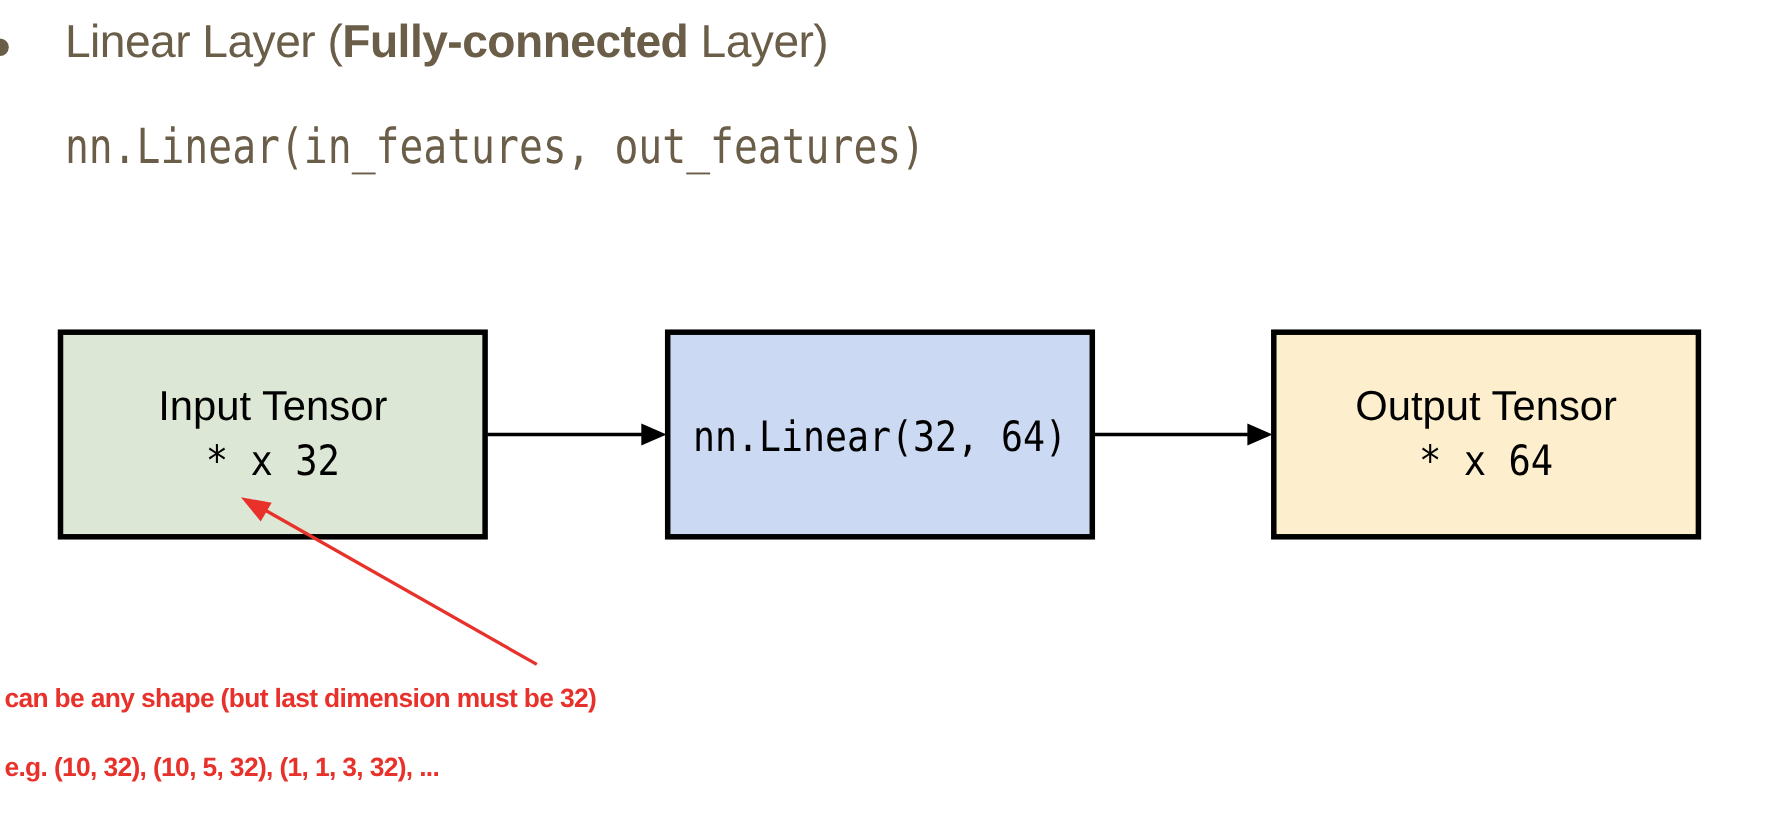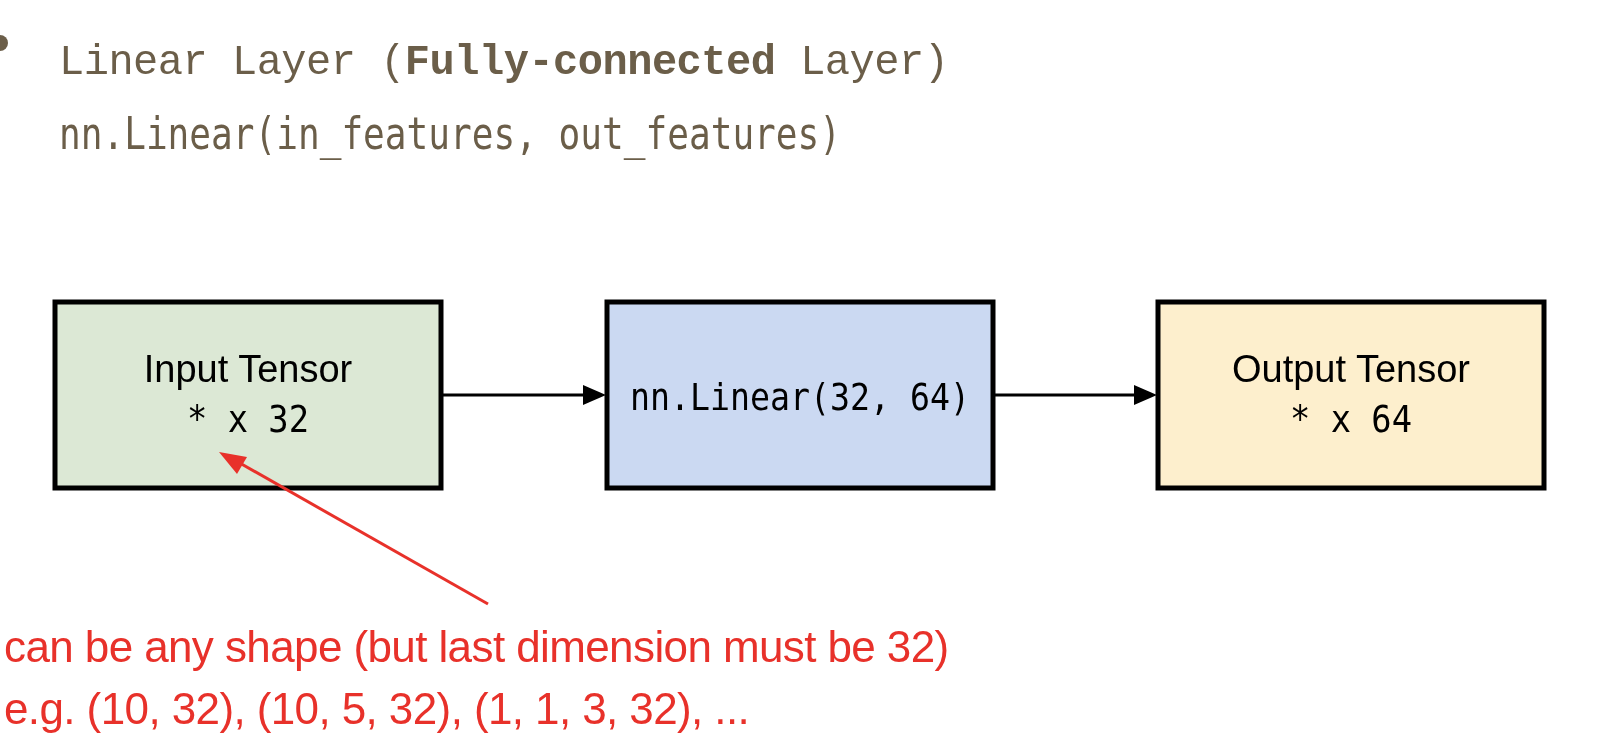--- a/index.html
+++ b/index.html
@@ -6,34 +6,34 @@
   body {
     width: 1610px; height: 752px; background: #ffffff; position: relative; overflow: hidden;
     font-family: "Liberation Sans", sans-serif;
   }
   .bullet {
     position: absolute; left: -8px; top: 35px; width: 16px; height: 16px; border-radius: 50%;
     background: #6b5e49;
   }
   .heading {
     position: absolute; left: 59px; top: 14px; font-size: 42px; color: #6b5e49;
-    font-family: Liberation Mono, monospace; letter-spacing: -0.5px; white-space: nowrap; margin-top: 25px;
+    font-family: Liberation Sans, sans-serif; letter-spacing: -0.5px; white-space: nowrap;
   }
   .heading b { font-weight: bold; }
   .code-line {
     position: absolute; left: 59px; top: 108px; font-size: 44px; color: #6b5e49;
     font-family: "DejaVu Sans Mono", monospace; white-space: nowrap;
     transform: scaleX(0.82); transform-origin: left center; letter-spacing: 0px;
   }
   svg.diagram { position: absolute; left: 0; top: 0; }
   .box-text { font-family: "Liberation Sans", sans-serif; font-size: 38px; fill: #000; }
   .box-mono { font-family: "DejaVu Sans Mono", monospace; font-size: 38px; fill: #000; }
   .note {
-    position: absolute; left: 4px; color: #e8312a; font-size: 44px; white-space: nowrap;
-    font-family: "Liberation Sans", sans-serif; letter-spacing: -0.6px;
+    position: absolute; left: 4px; color: #e8312a; font-size: 24px; white-space: nowrap;
+    font-family: "Liberation Sans", sans-serif; letter-spacing: -0.6px; font-weight: bold;
   }
 </style>
 </head>
 <body>
 
 <div class="bullet"></div>
 <div class="heading"><span>Linear Layer (</span><b>Fully-connected</b><span> Layer)</span></div>
 <div class="code-line">nn.Linear(in_features, out_features)</div>
 
 <svg class="diagram" width="1610" height="752">

